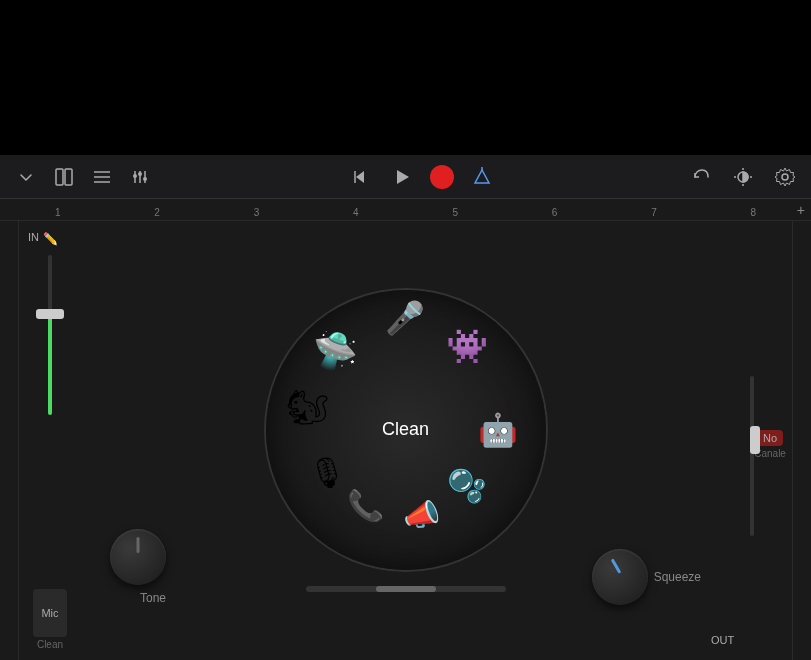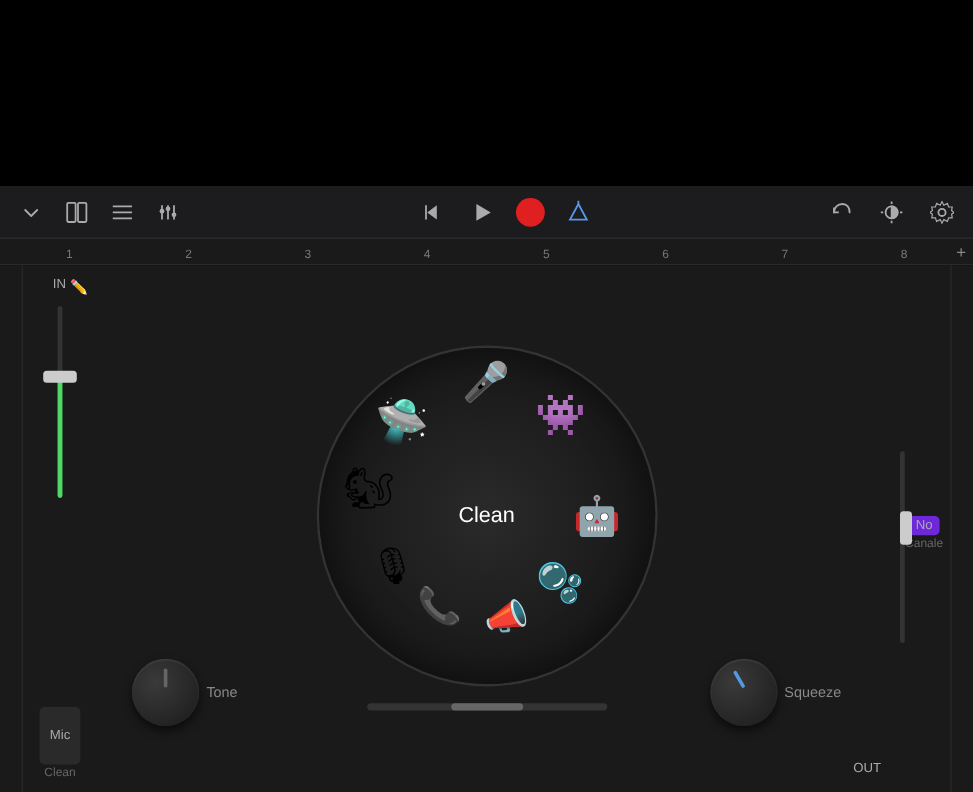--- a/index.html
+++ b/index.html
@@ -139,21 +139,21 @@
     .pencil-icon {
       color: #aaa;
       font-size: 12px;
       cursor: pointer;
     }
 
     .in-row {
       display: flex;
       align-items: center;
       width: 100%;
-      padding: 0 28px;
+      padding: 0 12px;
       gap: 4px;
       margin-bottom: 8px;
     }
 
     .vertical-fader-container {
       position: relative;
       display: flex;
       flex-direction: column;
       align-items: center;
       flex: 1;
@@ -277,22 +277,22 @@
       border-radius: 3px;
       margin: 0 auto;
     }
 
     
     .tone-section {
       position: absolute;
       left: 110px;
       bottom: 55px;
       display: flex;
-      flex-direction: row;
-      align-items: center;
+      flex-direction: column;
+      align-items: flex-end;
       gap: 6px;
     }
 
     .knob {
       width: 56px;
       height: 56px;
       border-radius: 50%;
       background: radial-gradient(circle at 35% 35%, #3a3a3a, #1a1a1a);
       box-shadow: 0 4px 8px rgba(0,0,0,0.6), inset 0 1px 2px rgba(255,255,255,0.1);
       cursor: pointer;
@@ -385,21 +385,21 @@
       margin-top: 8px;
       display: flex;
       flex-direction: column;
       align-items: center;
       gap: 2px;
     }
 
     .monitor-label {
       color: #aaa;
       font-size: 11px;
-      background: #6d28d9;
+      background: #7f1d1d;
       padding: 2px 6px;
       border-radius: 4px;
     }
 
     
     svg { display: inline-block; }
 
     .toolbar-icon {
       width: 20px;
       height: 20px;

